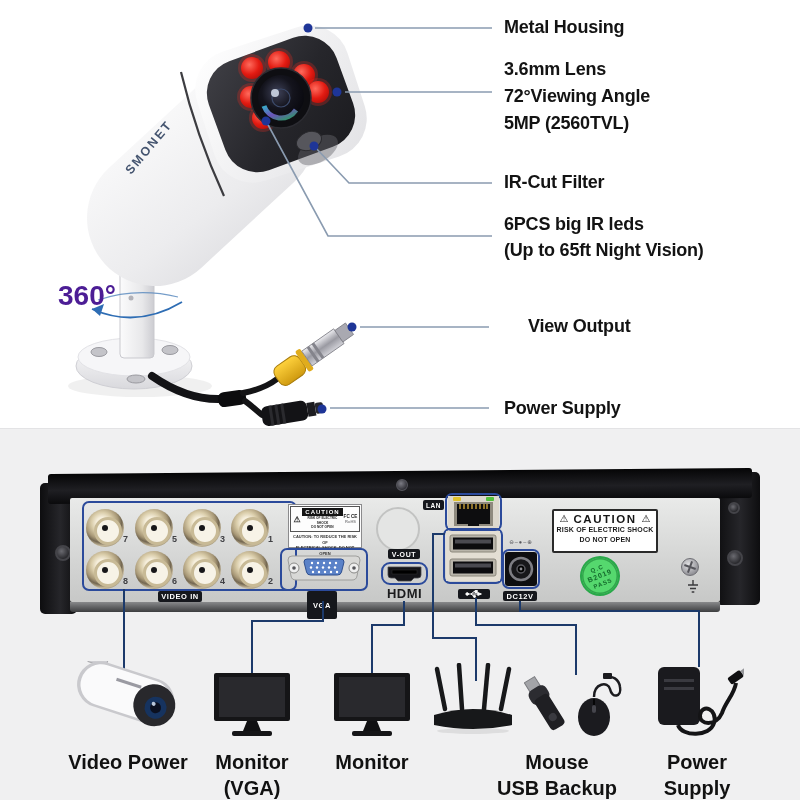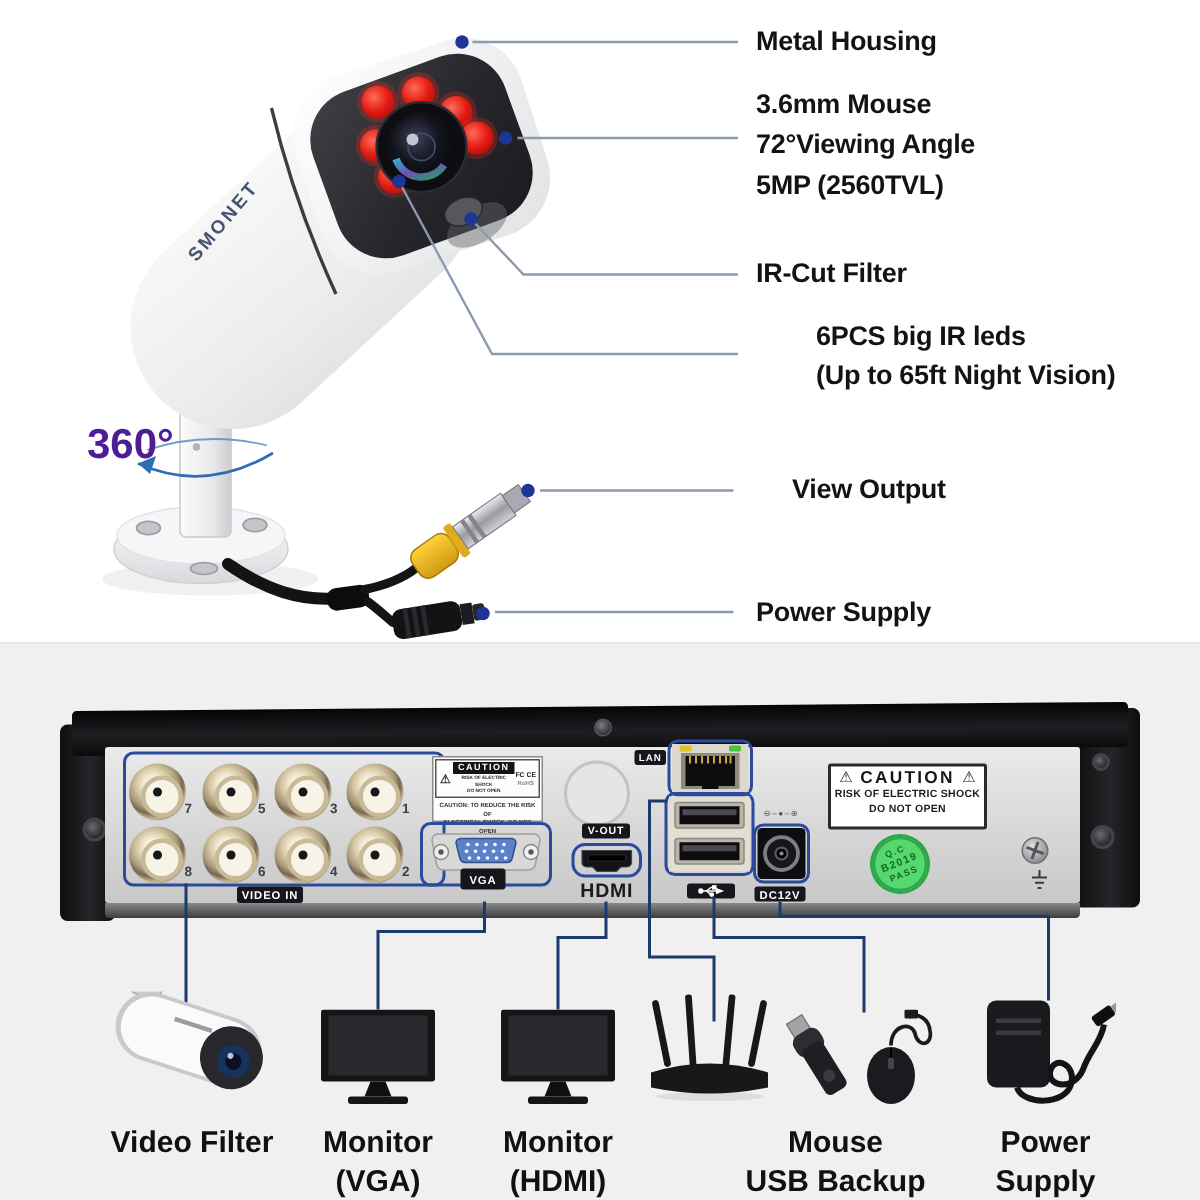--- a/index.html
+++ b/index.html
@@ -246,28 +246,28 @@
         <circle cx="266" cy="121" r="4.5"></circle>
         <circle cx="352" cy="327" r="4.5"></circle>
         <circle cx="322" cy="409" r="4.5"></circle>
       </g>
     </svg>
 
     <div class="ann" style="left:504px; top:14px;">
       <span class="l">Metal Housing</span>
     </div>
     <div class="ann" style="left:504px; top:56px;">
-      <span class="l">3.6mm Mouse</span>
+      <span class="l">3.6mm Lens</span>
       <span class="l">72°Viewing Angle</span>
       <span class="l">5MP (2560TVL)</span>
     </div>
     <div class="ann" style="left:504px; top:169px;">
       <span class="l">IR-Cut Filter</span>
     </div>
-    <div class="ann" style="left:504px; top:211px; line-height:26px;margin-left:40px;">
+    <div class="ann" style="left:504px; top:211px; line-height:26px;">
       <span class="l">6PCS big IR leds</span>
       <span class="l">(Up to 65ft Night Vision)</span>
     </div>
     <div class="ann" style="left:528px; top:313px;">
       <span class="l">View Output</span>
     </div>
     <div class="ann" style="left:504px; top:395px;">
       <span class="l">Power Supply</span>
     </div>
     <div class="deg360">360°</div>
@@ -350,21 +350,21 @@
               <circle cx="47" cy="17.5" r="1.2"></circle>
               <circle cx="53" cy="17.5" r="1.2"></circle>
             <circle cx="31" cy="22" r="1.2"></circle>
               <circle cx="37" cy="22" r="1.2"></circle>
               <circle cx="43" cy="22" r="1.2"></circle>
               <circle cx="49" cy="22" r="1.2"></circle>
               <circle cx="55" cy="22" r="1.2"></circle>
           </g>
         </svg>
       </div>
-      <div class="badge" style="left:267px; top:110px; width:30px; height:14px;">VGA</div>
+      <div class="badge" style="left:267px; top:122px; width:30px; height:28px;">VGA</div>
 
       <div class="badge" style="left:348px; top:80px; width:32px; height:10px; font-size:7px;">V-OUT</div>
       <div class="bluebox port" style="left:341px; top:93px; width:47px; height:23px; border-radius:9px;">
         <svg width="43" height="19" viewBox="0 0 43 19">
           <path d="M5 3 h33 v8 a3 3 0 0 1 -3 3 h-4 l-3 3 h-13 l-3 -3 h-4 a3 3 0 0 1 -3 -3 z" fill="#141418" stroke="#46464c" stroke-width="0.8"></path>
           <rect x="9" y="6" width="25" height="4" fill="#000" stroke="#333" stroke-width="0.5"></rect>
         </svg>
       </div>
       <div style="position:absolute; left:341px; top:117px; width:47px; text-align:center; font-weight:700; font-size:13px; letter-spacing:0.5px; color:#1b1b1d;">HDMI</div>
 
@@ -530,30 +530,29 @@
         <rect x="12" y="26" width="30" height="3" fill="#3a3a40"></rect>
         <path d="M26 64 C30 76 58 76 62 62 C66 48 50 42 48 54 C47 64 64 66 70 52 C74 40 82 34 84 22" fill="none" stroke="#141416" stroke-width="4"></path>
         <g transform="rotate(-35 84 16)">
           <rect x="76" y="12" width="15" height="8" rx="2" fill="#0f0f11"></rect>
           <rect x="91" y="13.5" width="6" height="5" fill="#96979b"></rect>
         </g>
       </svg>
     </div>
 
     <div class="dev-label" style="left:53px;  width:150px;">
-      <div>Video Filter</div>
+      <div>Video Power</div>
         <div></div>
     </div>
     <div class="dev-label" style="left:192px; width:120px;">
       <div>Monitor</div>
         <div>(VGA)</div>
     </div>
     <div class="dev-label" style="left:312px; width:120px;">
       <div>Monitor</div>
-        <div>(HDMI)</div>
     </div>
     <div class="dev-label" style="left:482px; width:150px;">
       <div>Mouse</div>
         <div>USB Backup</div>
     </div>
     <div class="dev-label" style="left:637px; width:120px;">
       <div>Power</div>
         <div>Supply</div>
     </div>
   </section>

